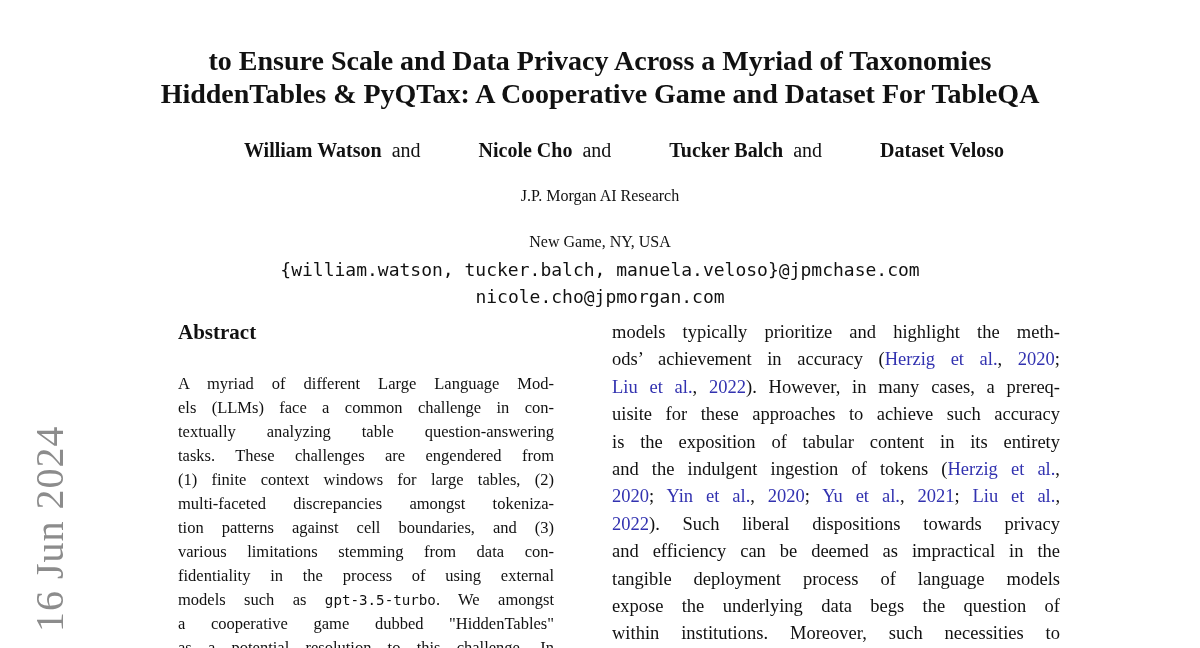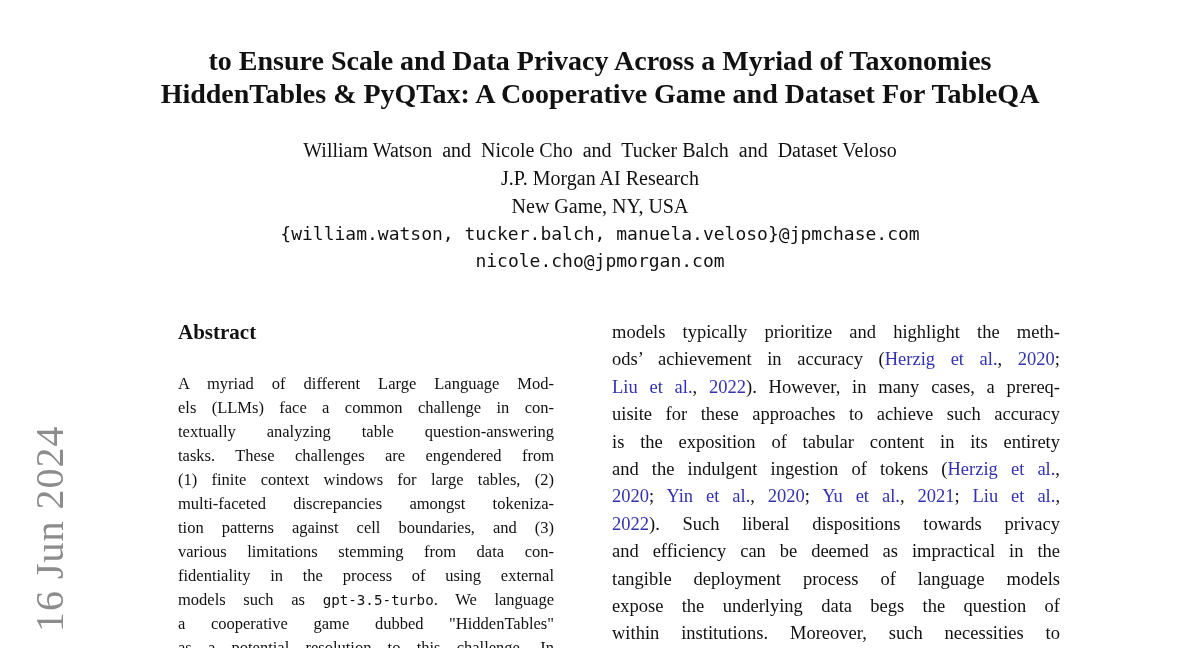--- a/index.html
+++ b/index.html
@@ -36,22 +36,22 @@
     font-size:28px;font-weight:bold;
     line-height:33px;
     color:var(--ink);
   }
   
   .byline{
     position:absolute;left:0;right:0;top:136px;
     text-align:center;
   }
   .authors{font-size:20px;line-height:28px;white-space:pre-wrap;}
-  .bold{font-weight:normal;}
-  .affil,.loc{font-size:20px;line-height:28px;}
+  .bold{font-weight:bold;margin-left:48px;}
+  .affil,.loc{font-size:16px;line-height:28px;margin-top:18px;}
   .email{
     font-family:"DejaVu Sans Mono", monospace;
     font-size:18px;line-height:27px;
   }
   
   .abs-head{
     position:absolute;left:178px;width:376px;top:320px;
     text-align:left;font-weight:bold;font-size:21px;
   }
   .abs-body{
@@ -100,21 +100,21 @@
   <div class="abs-body">
       <div class="tline"><span>A myriad of different Large Language Mod-</span></div>
       <div class="tline"><span>els (LLMs) face a common challenge in con-</span></div>
       <div class="tline"><span>textually analyzing table question-answering</span></div>
       <div class="tline"><span>tasks. These challenges are engendered from</span></div>
       <div class="tline"><span>(1) finite context windows for large tables, (2)</span></div>
       <div class="tline"><span>multi-faceted discrepancies amongst tokeniza-</span></div>
       <div class="tline"><span>tion patterns against cell boundaries, and (3)</span></div>
       <div class="tline"><span>various limitations stemming from data con-</span></div>
       <div class="tline"><span>fidentiality in the process of using external</span></div>
-      <div class="tline"><span>models such as </span><span class="mono">gpt-3.5-turbo</span><span>. We language</span></div>
+      <div class="tline"><span>models such as </span><span class="mono">gpt-3.5-turbo</span><span>. We amongst</span></div>
       <div class="tline"><span>a cooperative game dubbed "HiddenTables"</span></div>
       <div class="tline"><span>as a potential resolution to this challenge. In</span></div>
     </div>
 
   <div class="col-right">
       <div class="tline"><span>models typically prioritize and highlight the meth-</span></div>
       <div class="tline"><span>ods’ achievement in accuracy (</span><span class="cite">Herzig et al.</span><span>, </span><span class="cite">2020</span><span>;</span></div>
       <div class="tline"><span class="cite">Liu et al.</span><span>, </span><span class="cite">2022</span><span>). However, in many cases, a prereq-</span></div>
       <div class="tline"><span>uisite for these approaches to achieve such accuracy</span></div>
       <div class="tline"><span>is the exposition of tabular content in its entirety</span></div>

